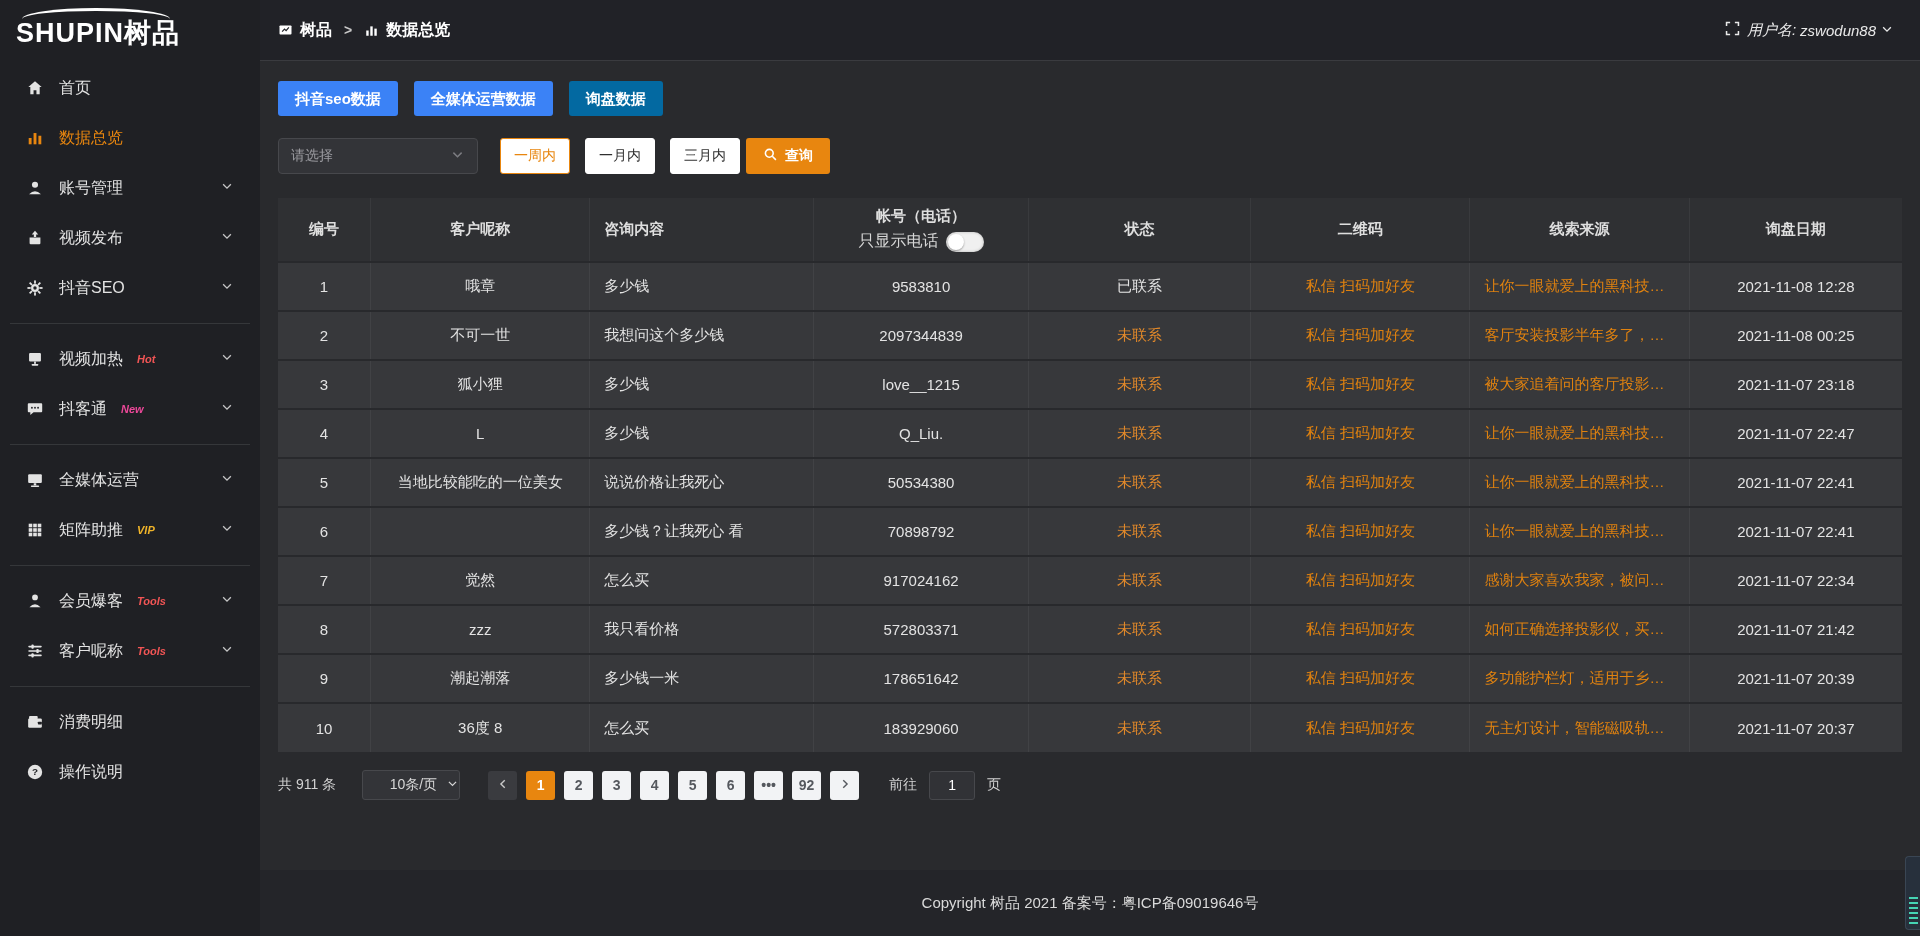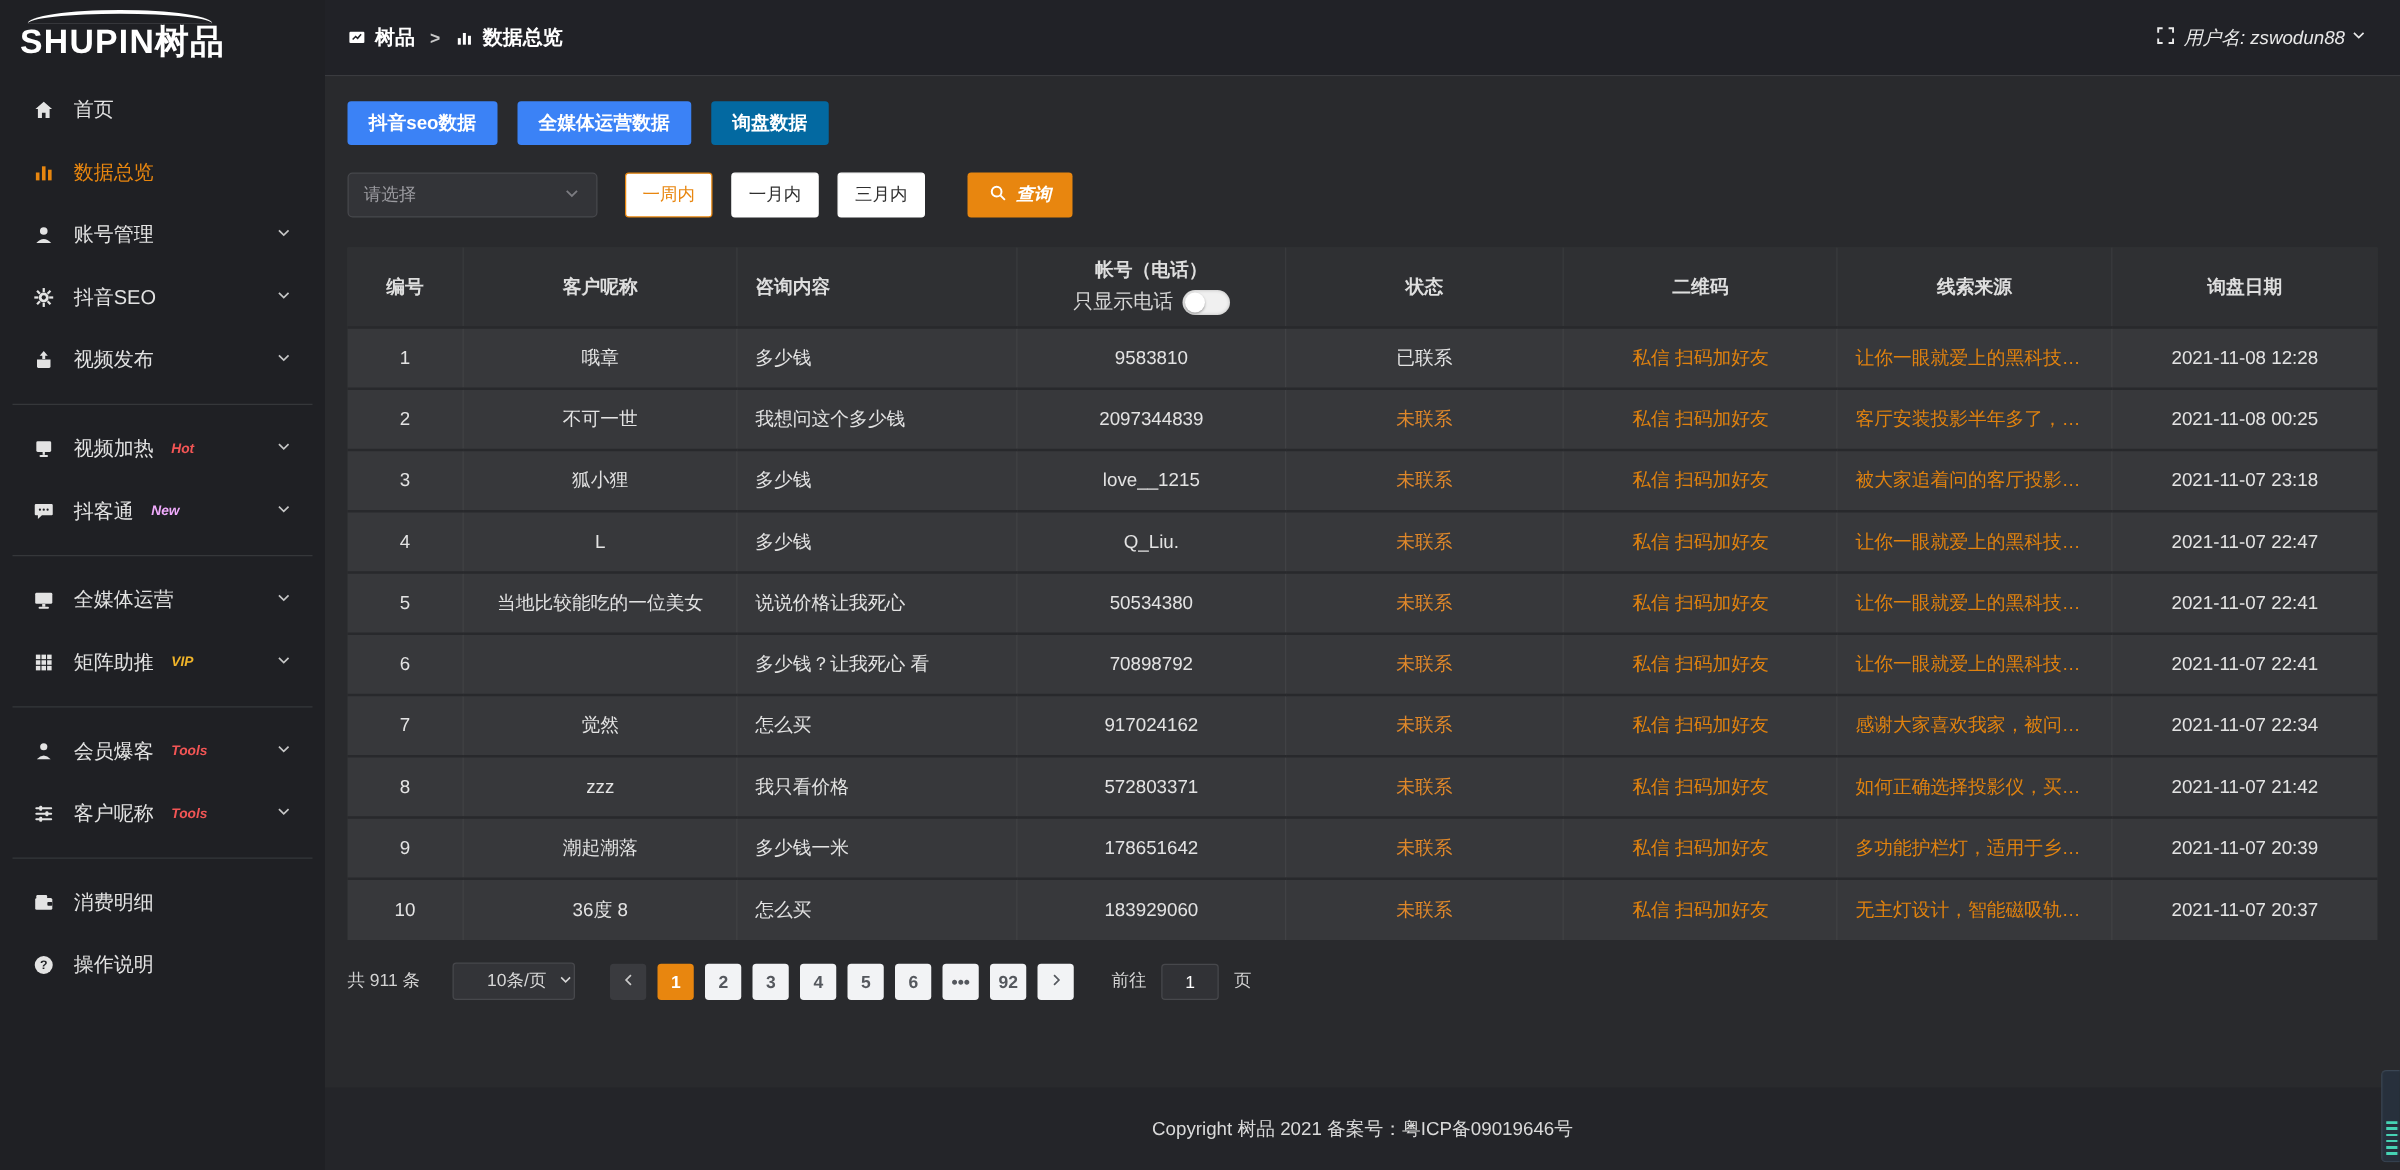--- a/index.html
+++ b/index.html
@@ -39,21 +39,21 @@
   .tab.active { background:#0369a1; }
 
   
   .filters { margin-top:22px; display:flex; align-items:center; }
   .select { width:200px; height:36px; background:#333438; border:1px solid #47484c; border-radius:4px; color:#9b9ba0; font-size:14px; display:flex; align-items:center; padding:0 12px; cursor:pointer; }
   .select .chev { margin-left:auto; opacity:.7; }
   .period { width:70px; height:36px; background:#fff; border:1px solid #fff; border-radius:3px; color:#2f2f2f; font-size:14px; font-weight:normal; display:flex; align-items:center; justify-content:center; margin-left:15px; cursor:pointer; }
   .period:first-child { margin-left:0; }
   .period.active { color:#e8860f; border-color:#e8860f; }
   .periods { display:flex; margin-left:22px; }
-  .query { margin-left:34px; height:36px; padding:0 17px; background:#e8860f; border:none; border-radius:3px; color:#fff; font-size:14px; font-weight:bold; display:flex; align-items:center; gap:7px; cursor:pointer;font-style:italic; }
+  .query { margin-left:6px; height:36px; padding:0 17px; background:#e8860f; border:none; border-radius:3px; color:#fff; font-size:14px; font-weight:bold; display:flex; align-items:center; gap:7px; cursor:pointer; }
 
   
   .table-wrap { margin-top:24px; background:#37383b; }
   table { width:100%; border-collapse:collapse; table-layout:fixed; }
   thead th { background:#2f3033; height:64px; color:#dedede; font-size:15px; font-weight:bold; text-align:center; border-right:1px solid rgba(255,255,255,.05); }
   thead th.left { text-align:left; padding-left:14px; }
   tbody td { height:49px; color:#e3e3e3; font-size:15px; text-align:center; border-top:2px solid #28292c; border-right:1px solid rgba(255,255,255,.05); white-space:nowrap; overflow:hidden; text-overflow:ellipsis; padding:0 8px; }
   tbody td.left { text-align:left; padding:0 14px; }
   thead th:last-child, tbody td:last-child { border-right:none; }
   .orange { color:#e0820f; cursor:pointer; }
@@ -108,46 +108,46 @@
             <circle cx="10" cy="6.4" r="3.4"></circle>
             <path d="M3.4 17 Q10 10.2 16.6 17 Z"></path>
           </svg>
           <span class="lbl">账号管理</span>
           <span class="chev"><svg viewBox="0 0 20 20" width="14" height="14" fill="currentColor">
               <path d="M4.5 7.5 L10 13 L15.5 7.5" fill="none" stroke="currentColor" stroke-width="1.9"></path>
             </svg></span>
         </div>
         <div class="nav-item">
           <svg viewBox="0 0 20 20" width="18" height="18" fill="currentColor">
+            <path d="M4 9.5 H16 V15.8 Q16 17 14.8 17 H5.2 Q4 17 4 15.8 Z"></path>
+            <path d="M10 2 L13.6 6.2 H11.3 V9 H8.7 V6.2 H6.4 Z"></path>
+          </svg>
+          <span class="lbl">视频发布</span>
+          <span class="chev"><svg viewBox="0 0 20 20" width="14" height="14" fill="currentColor">
+              <path d="M4.5 7.5 L10 13 L15.5 7.5" fill="none" stroke="currentColor" stroke-width="1.9"></path>
+            </svg></span>
+        </div>
+        <div class="nav-item">
+          <svg viewBox="0 0 20 20" width="18" height="18" fill="currentColor">
             <rect x="9" y="1.6" width="2" height="3.6" transform="rotate(0 10 10)"></rect>
             <rect x="9" y="1.6" width="2" height="3.6" transform="rotate(45 10 10)"></rect>
             <rect x="9" y="1.6" width="2" height="3.6" transform="rotate(90 10 10)"></rect>
             <rect x="9" y="1.6" width="2" height="3.6" transform="rotate(135 10 10)"></rect>
             <rect x="9" y="1.6" width="2" height="3.6" transform="rotate(180 10 10)"></rect>
             <rect x="9" y="1.6" width="2" height="3.6" transform="rotate(225 10 10)"></rect>
             <rect x="9" y="1.6" width="2" height="3.6" transform="rotate(270 10 10)"></rect>
             <rect x="9" y="1.6" width="2" height="3.6" transform="rotate(315 10 10)"></rect>
             <circle cx="10" cy="10" r="4.4"></circle>
             <circle cx="10" cy="10" r="1.9" fill="#1f2024"></circle>
           </svg>
           <span class="lbl">抖音SEO</span>
           <span class="chev"><svg viewBox="0 0 20 20" width="14" height="14" fill="currentColor">
               <path d="M4.5 7.5 L10 13 L15.5 7.5" fill="none" stroke="currentColor" stroke-width="1.9"></path>
             </svg></span>
         </div>
-        <div class="nav-item">
-          <svg viewBox="0 0 20 20" width="18" height="18" fill="currentColor">
-            <path d="M4 9.5 H16 V15.8 Q16 17 14.8 17 H5.2 Q4 17 4 15.8 Z"></path>
-            <path d="M10 2 L13.6 6.2 H11.3 V9 H8.7 V6.2 H6.4 Z"></path>
-          </svg>
-          <span class="lbl">视频发布</span>
-          <span class="chev"><svg viewBox="0 0 20 20" width="14" height="14" fill="currentColor">
-              <path d="M4.5 7.5 L10 13 L15.5 7.5" fill="none" stroke="currentColor" stroke-width="1.9"></path>
-            </svg></span>
-        </div>
         <div class="nav-divider"></div>
         <div class="nav-item">
           <svg viewBox="0 0 20 20" width="18" height="18" fill="currentColor">
             <rect x="3.4" y="3.4" width="13.2" height="9.4" rx="1.2"></rect>
             <rect x="9" y="12.8" width="2" height="2.6"></rect>
             <rect x="6.2" y="15.6" width="7.6" height="1.8" rx="0.9"></rect>
           </svg>
           <span class="lbl">视频加热</span>
           <span class="badge" style="color: rgb(242, 85, 85);">Hot</span>
           <span class="chev"><svg viewBox="0 0 20 20" width="14" height="14" fill="currentColor">
@@ -155,21 +155,21 @@
             </svg></span>
         </div>
         <div class="nav-item">
           <svg viewBox="0 0 20 20" width="18" height="18" fill="currentColor">
             <path d="M3 3.6 H17 Q18 3.6 18 4.6 V12.6 Q18 13.6 17 13.6 H8.4 L4.8 16.8 V13.6 H3 Q2 13.6 2 12.6 V4.6 Q2 3.6 3 3.6 Z"></path>
             <circle cx="6.6" cy="8.6" r="1" fill="#1f2024"></circle>
             <circle cx="10" cy="8.6" r="1" fill="#1f2024"></circle>
             <circle cx="13.4" cy="8.6" r="1" fill="#1f2024"></circle>
           </svg>
           <span class="lbl">抖客通</span>
-          <span class="badge" style="color: #f0abfc;">New</span>
+          <span class="badge" style="color: #ec4899;">New</span>
           <span class="chev"><svg viewBox="0 0 20 20" width="14" height="14" fill="currentColor">
               <path d="M4.5 7.5 L10 13 L15.5 7.5" fill="none" stroke="currentColor" stroke-width="1.9"></path>
             </svg></span>
         </div>
         <div class="nav-divider"></div>
         <div class="nav-item">
           <svg viewBox="0 0 20 20" width="18" height="18" fill="currentColor">
             <rect x="2.4" y="3.6" width="15.2" height="9.8" rx="1.2"></rect>
             <rect x="8.6" y="13.6" width="2.8" height="2.4"></rect>
             <rect x="5.4" y="16" width="9.2" height="1.7" rx="0.8"></rect>

